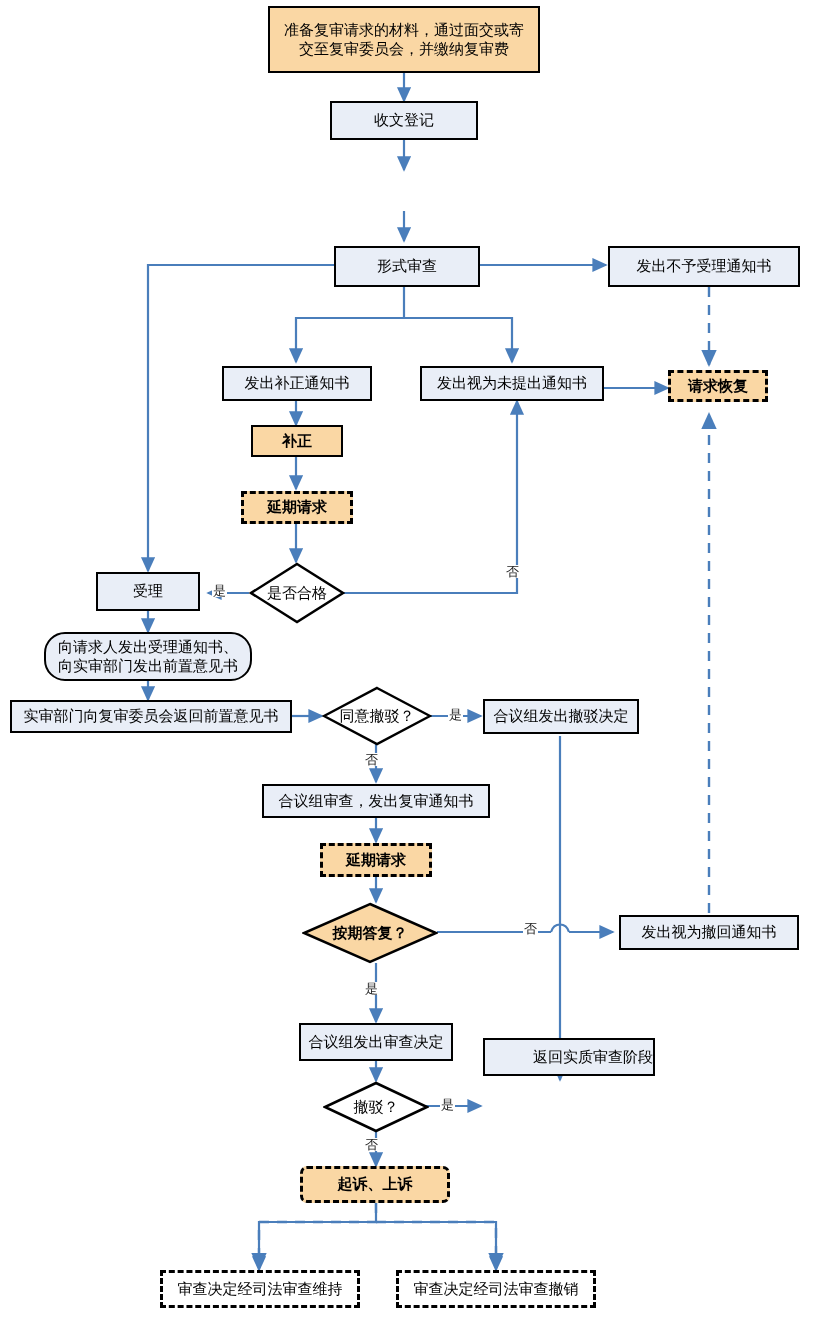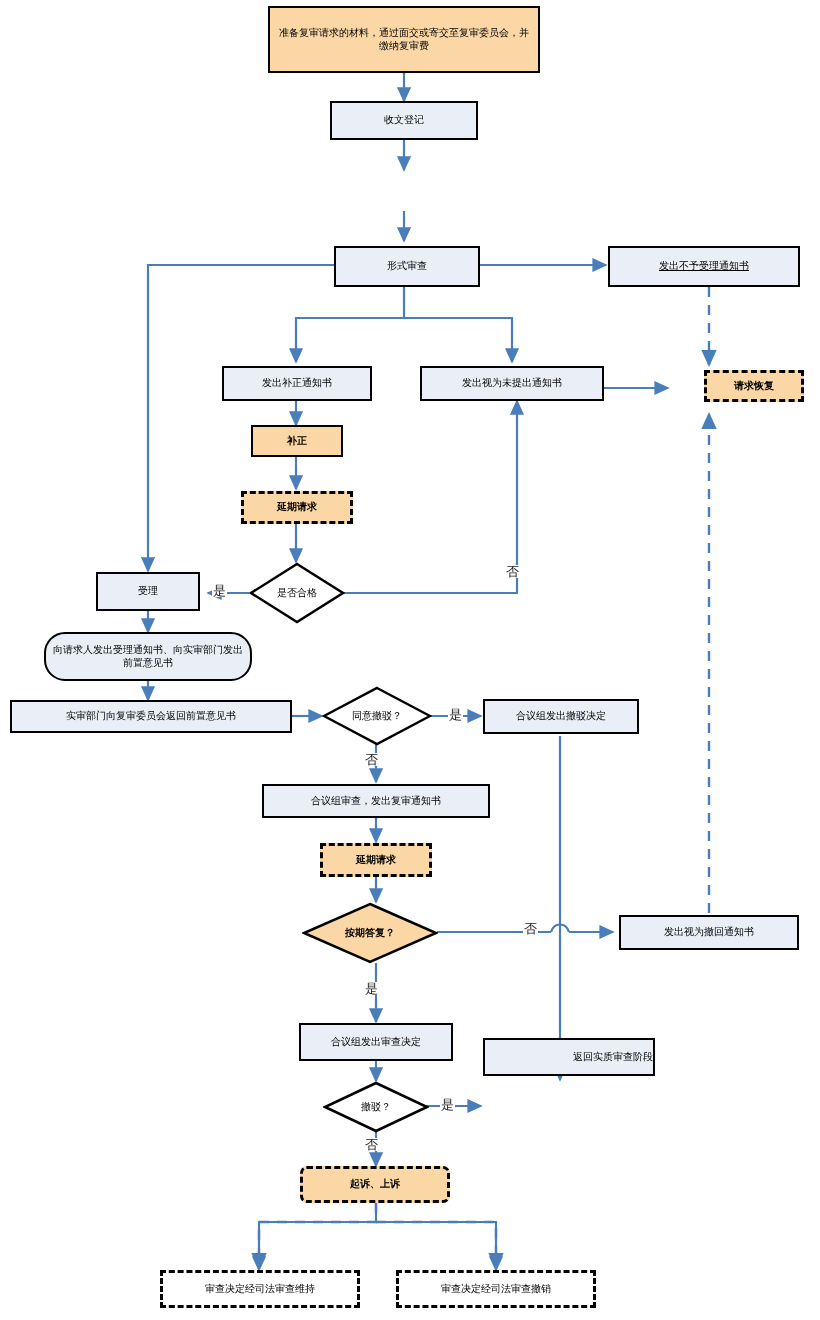--- a/index.html
+++ b/index.html
@@ -12,21 +12,21 @@
   .rect{border:2px solid #000;}
   .fill-blue{background:#e9eef7;}
   .fill-orange{background:#fad7a4;}
   .fill-white{background:#ffffff;}
   .dashed{border-style:dashed;border-width:3px;}
   .diamond{background:transparent;border:none;}
   .diamond .dtxt{position:relative;z-index:2;}
   .diamond svg{position:absolute;left:0;top:0;}
   .elabel{position:absolute;font-size:13px;color:#222;background:#fff;
           padding:0 1px;line-height:1;}
-  .t14{font-size:10px;}
+  .t14{font-size:15px;}
   .bold{font-weight:bold;}
 </style>
 </head>
 <body>
 
 <div id="stage">
 
   <svg id="edges" viewBox="0 0 820 1320" xmlns="http://www.w3.org/2000/svg">
     <defs>
       <marker id="ah" markerWidth="9" markerHeight="9" refX="6.2" refY="3.2" orient="auto" markerUnits="strokeWidth">
@@ -118,33 +118,33 @@
 
   <div class="node rect fill-blue t14" style="left:330px;top:101px;width:148px;height:39px;">
     <span>收文登记</span>
   </div>
 
 
   <div class="node rect fill-blue t14" style="left:334px;top:246px;width:146px;height:41px;">
     <span>形式审查</span>
   </div>
 
-  <div class="node rect fill-blue t14" style="left:608px;top:246px;width:192px;height:41px;text-decoration:underline;">
+  <div class="node rect fill-blue t14" style="left:608px;top:246px;width:192px;height:41px;">
     <span>发出不予受理通知书</span>
   </div>
 
   <div class="node rect fill-blue t14" style="left:222px;top:366px;width:150px;height:35px;">
     <span>发出补正通知书</span>
   </div>
 
   <div class="node rect fill-blue t14" style="left:420px;top:366px;width:184px;height:35px;">
     <span>发出视为未提出通知书</span>
   </div>
 
-  <div class="node rect dashed fill-orange t14 bold" style="left:668px;top:370px;width:100px;height:32px;margin-left:36px;">
+  <div class="node rect dashed fill-orange t14 bold" style="left:668px;top:370px;width:100px;height:32px;">
     <span>请求恢复</span>
   </div>
 
   <div class="node rect fill-orange t14 bold" style="left:251px;top:425px;width:92px;height:32px;">
     <span>补正</span>
   </div>
 
   <div class="node rect dashed fill-orange t14 bold" style="left:241px;top:491px;width:112px;height:33px;">
     <span>延期请求</span>
   </div>

